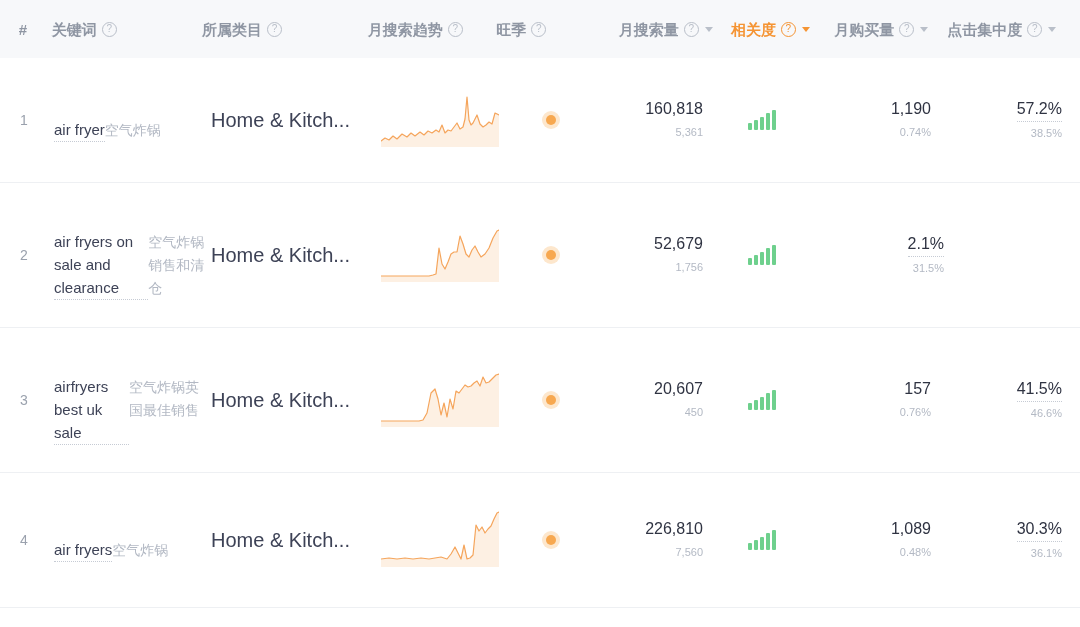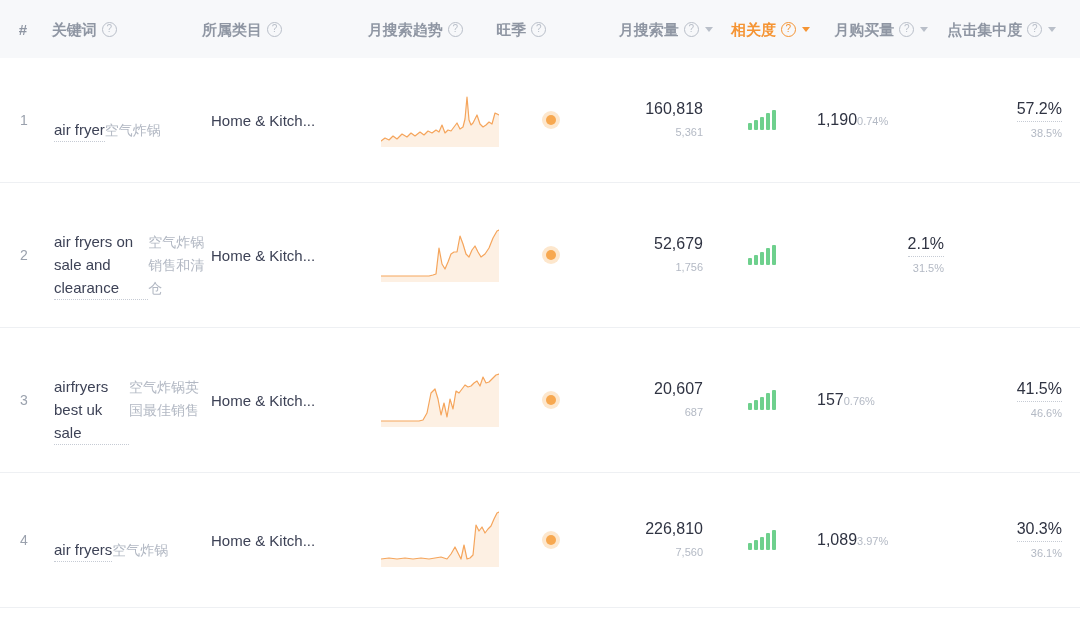--- a/index.html
+++ b/index.html
@@ -102,41 +102,41 @@
     cursor: pointer;
   }
   .kw-cn {
     font-size: 14px;
     color: #b3b9c4;
     line-height: 23px;
     margin-top: 1px;
   }
 
   .catcell { width: 165px; padding-left: 6px; justify-content: flex-start; }
-  .cat-text { font-size: 15px; color: #3d4256; }
+  .cat-text { font-size: 20px; color: #3d4256; }
 
   .trendcell { width: 140px; justify-content: center; }
   .spark { width: 118px; height: 62px; display: block; }
 
   .seasoncell { width: 82px; justify-content: center; }
   .dot-wrap {
     width: 18px; height: 18px;
     border-radius: 50%;
     background: #fde7cd;
     display: flex; align-items: center; justify-content: center;
   }
   .dot-core {
     width: 10px; height: 10px;
     border-radius: 50%;
     background: #f7a850;
   }
 
   .volcell { width: 115px; flex-direction: column; align-items: flex-end; padding-right: 4px; }
   .relcell { width: 110px; justify-content: center; }
-  .buycell { width: 118px; flex-direction: row; align-items: flex-end; padding-right: 4px; }
+  .buycell { width: 118px; flex-direction: column; align-items: flex-end; padding-right: 4px; }
   .ctrcell { width: 145px; flex-direction: column; align-items: flex-end; padding-right: 18px; }
 
   .num-main {
     font-size: 16px;
     color: #2f3342;
     line-height: 24px;
     font-weight: normal;
   }
   .num-sub {
     font-size: 11px;
@@ -347,21 +347,21 @@
     </div>
 
     <div class="cell seasoncell">
       <span class="dot-wrap">
             <span class="dot-core"></span>
           </span>
     </div>
 
     <div class="cell volcell">
       <span class="num-main">20,607</span>
-      <span class="num-sub">687</span>
+      <span class="num-sub">450</span>
     </div>
 
     <div class="cell relcell">
       <span class="bars">
             <i style="visibility: visible;"></i>
             <i style="visibility: visible;"></i>
             <i style="visibility: visible;"></i>
             <i style="visibility: visible;"></i>
             <i style="visibility: visible;"></i>
           </span>
@@ -415,21 +415,21 @@
             <i style="visibility: visible;"></i>
             <i style="visibility: visible;"></i>
             <i style="visibility: visible;"></i>
             <i style="visibility: visible;"></i>
             <i style="visibility: visible;"></i>
           </span>
     </div>
 
     <div class="cell buycell">
       <span class="num-main">1,089</span>
-      <span class="num-sub">3.97%</span>
+      <span class="num-sub">0.48%</span>
     </div>
 
     <div class="cell ctrcell">
       <span class="num-main dotted">30.3%</span>
       <span class="num-sub">36.1%</span>
     </div>
   </div>
 </div>
 </div>
 

